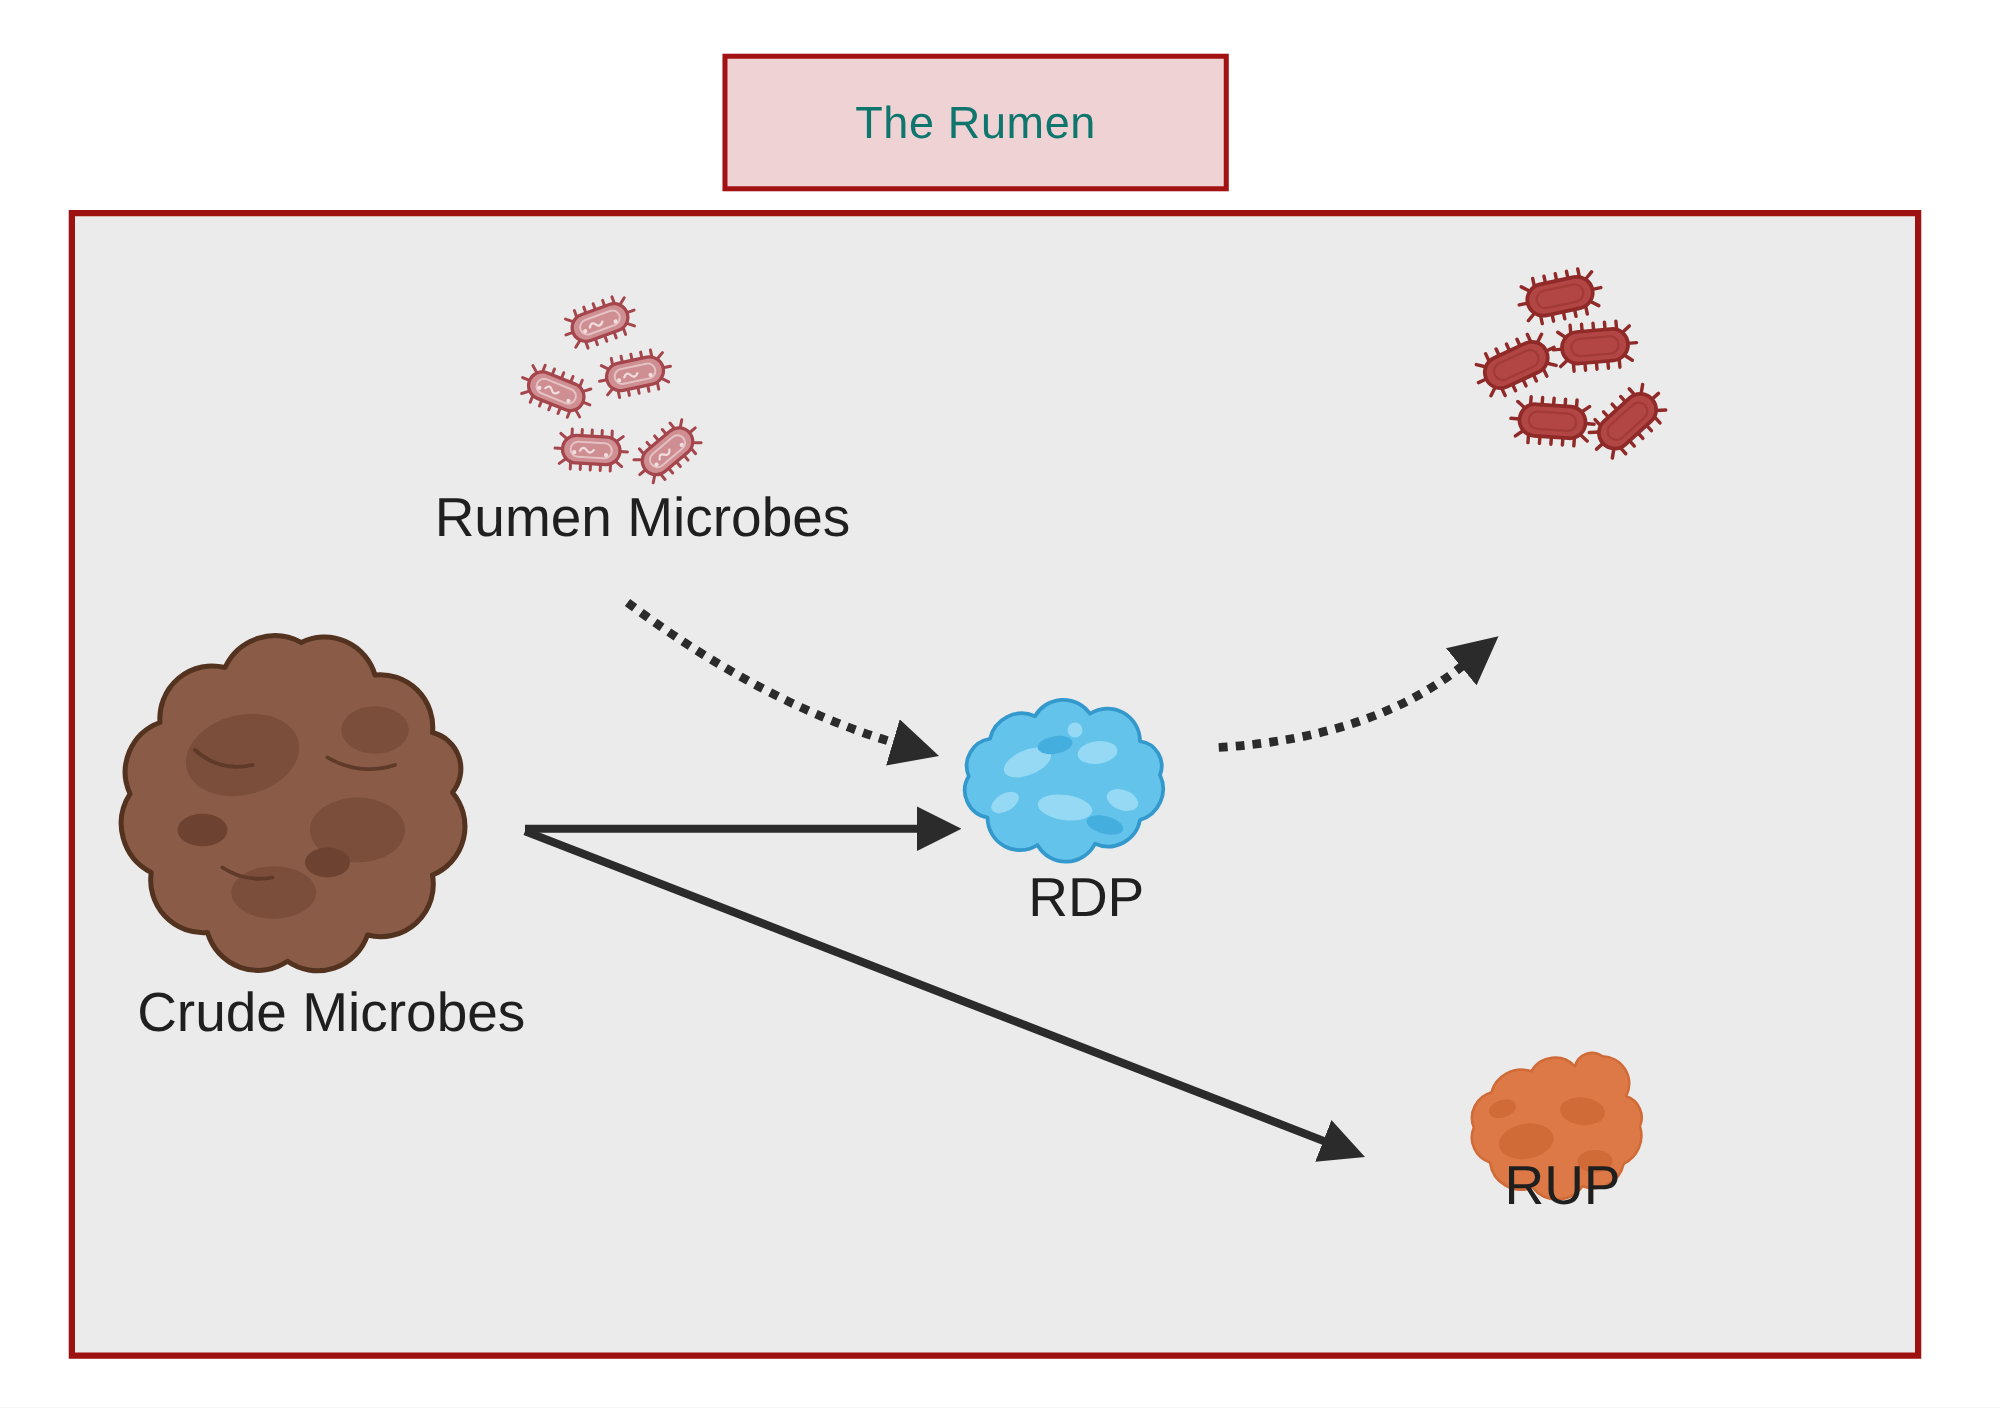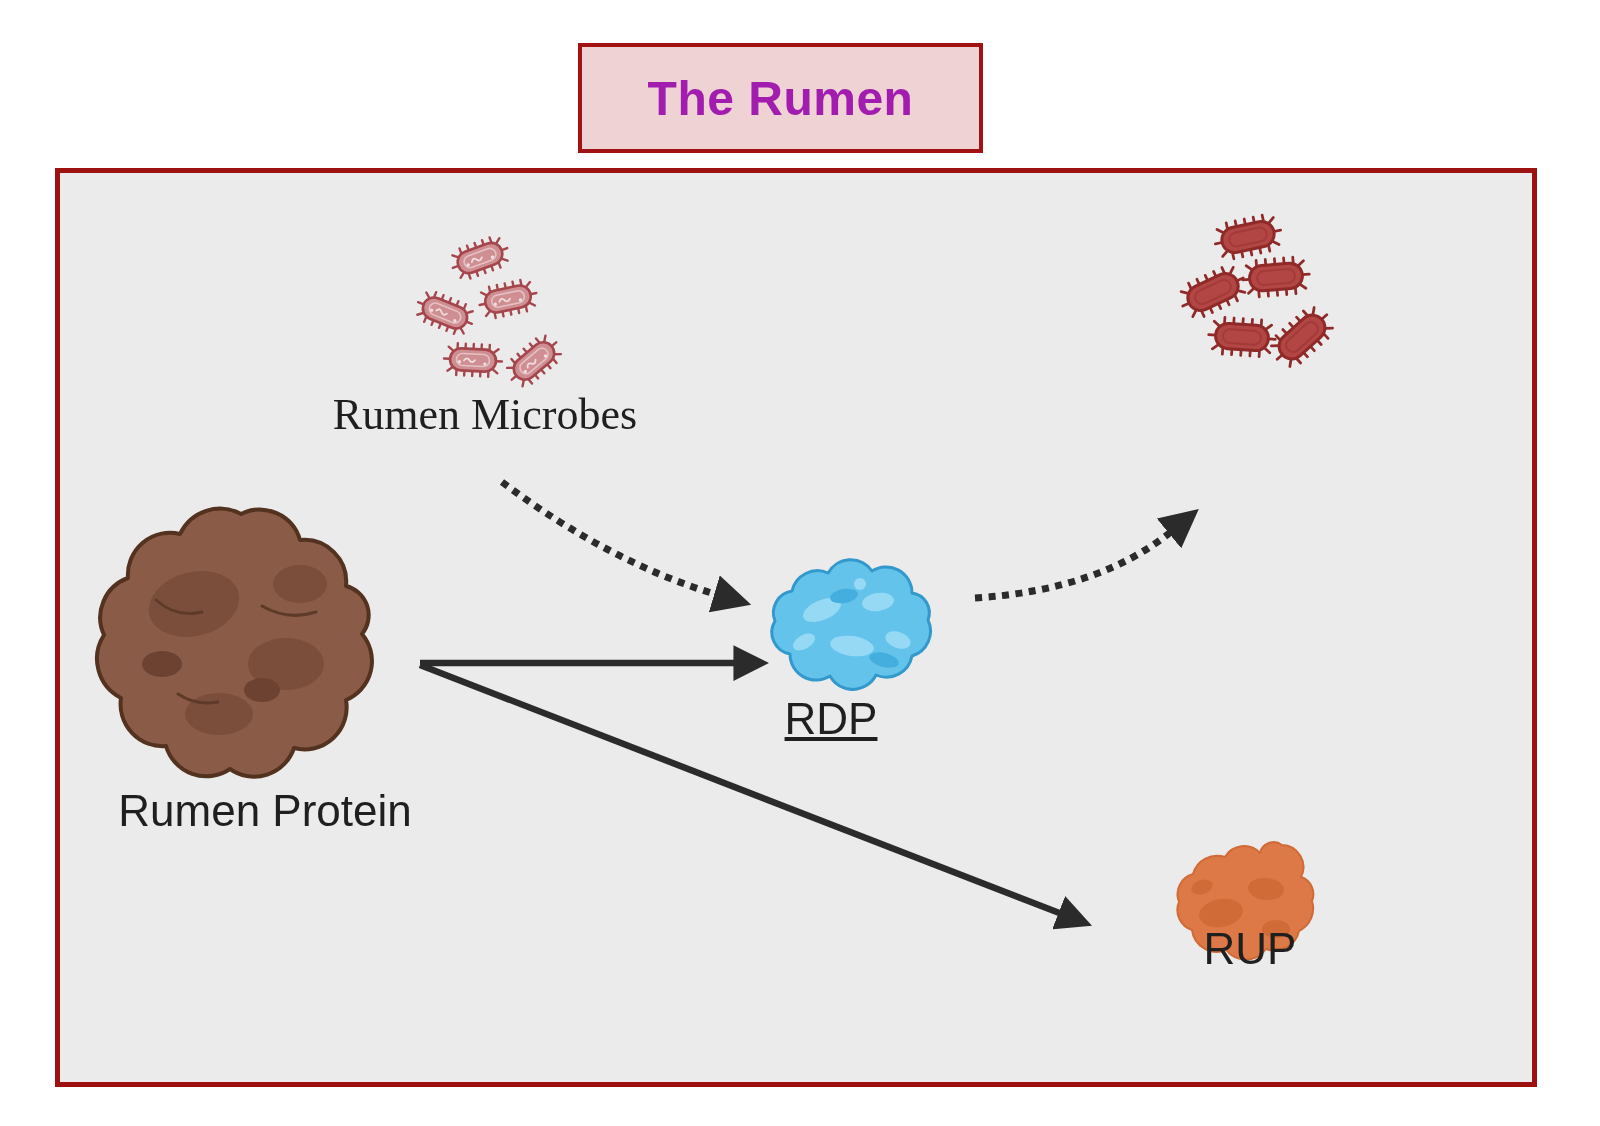--- a/index.html
+++ b/index.html
@@ -13,21 +13,21 @@
   .rumen-box{
     position:absolute;left:55px;top:168px;width:1482px;height:919px;
     background:#ebebeb;border:5px solid #9e1111;box-sizing:border-box;
   }
   .title-box{
     position:absolute;left:578px;top:43px;width:405px;height:110px;
     background:#eed2d4;border:4px solid #a31212;box-sizing:border-box;
     display:flex;align-items:center;justify-content:center;
   }
   .title-text{
-    font-size:48px;font-weight:bold;color:#a21caf;letter-spacing:0.5px;
+    font-size:36px;font-weight:normal;color:#0f766e;letter-spacing:0.5px;
   }
   svg.art{position:absolute;left:0;top:0;}
   .label{
     position:absolute;color:#1f1f1f;font-size:44px;line-height:1.3;
     transform:translateX(-50%);text-align:center;white-space:nowrap;
   }
   .label.wrap{white-space:normal;width:260px;}
 </style>
 </head>
 <body>
@@ -137,18 +137,18 @@
                A25 25 0 0 1 -54,27 A21 21 0 0 1 -67,-1 A21 21 0 0 1 -53,-29
                A25 25 0 0 1 -21,-46 A22 22 0 0 1 14,-50 A14 14 0 0 1 36,-58
                A22 22 0 0 1 55,-26 A18 18 0 0 1 66,-2 Z"></path>
       <ellipse cx="-25" cy="10" rx="22" ry="14" fill="#d06a37" transform="rotate(-10 -25 10)"></ellipse>
       <ellipse cx="20" cy="-14" rx="18" ry="11" fill="#d06a37" transform="rotate(6 20 -14)"></ellipse>
       <ellipse cx="30" cy="26" rx="14" ry="9" fill="#d06a37"></ellipse>
       <ellipse cx="-44" cy="-16" rx="11" ry="7" fill="#d06a37" transform="rotate(-18 -44 -16)"></ellipse>
     </g>
   </svg>
 
-  <div class="label" style="left:485px;top:386px;font-family:Liberation Serif, serif;">Rumen Microbes</div>
-  <div class="label" style="left:265px;top:782px;">Rumen Protein</div>
-  <div class="label" style="left:831px;top:690px;text-decoration:underline;">RDP</div>
+  <div class="label" style="left:514px;top:386px;">Rumen Microbes</div>
+  <div class="label" style="left:265px;top:782px;">Crude Microbes</div>
+  <div class="label" style="left:869px;top:690px;">RDP</div>
   <div class="label" style="left:1250px;top:920px;">RUP</div>
 
 </div>
 
 </body></html>

